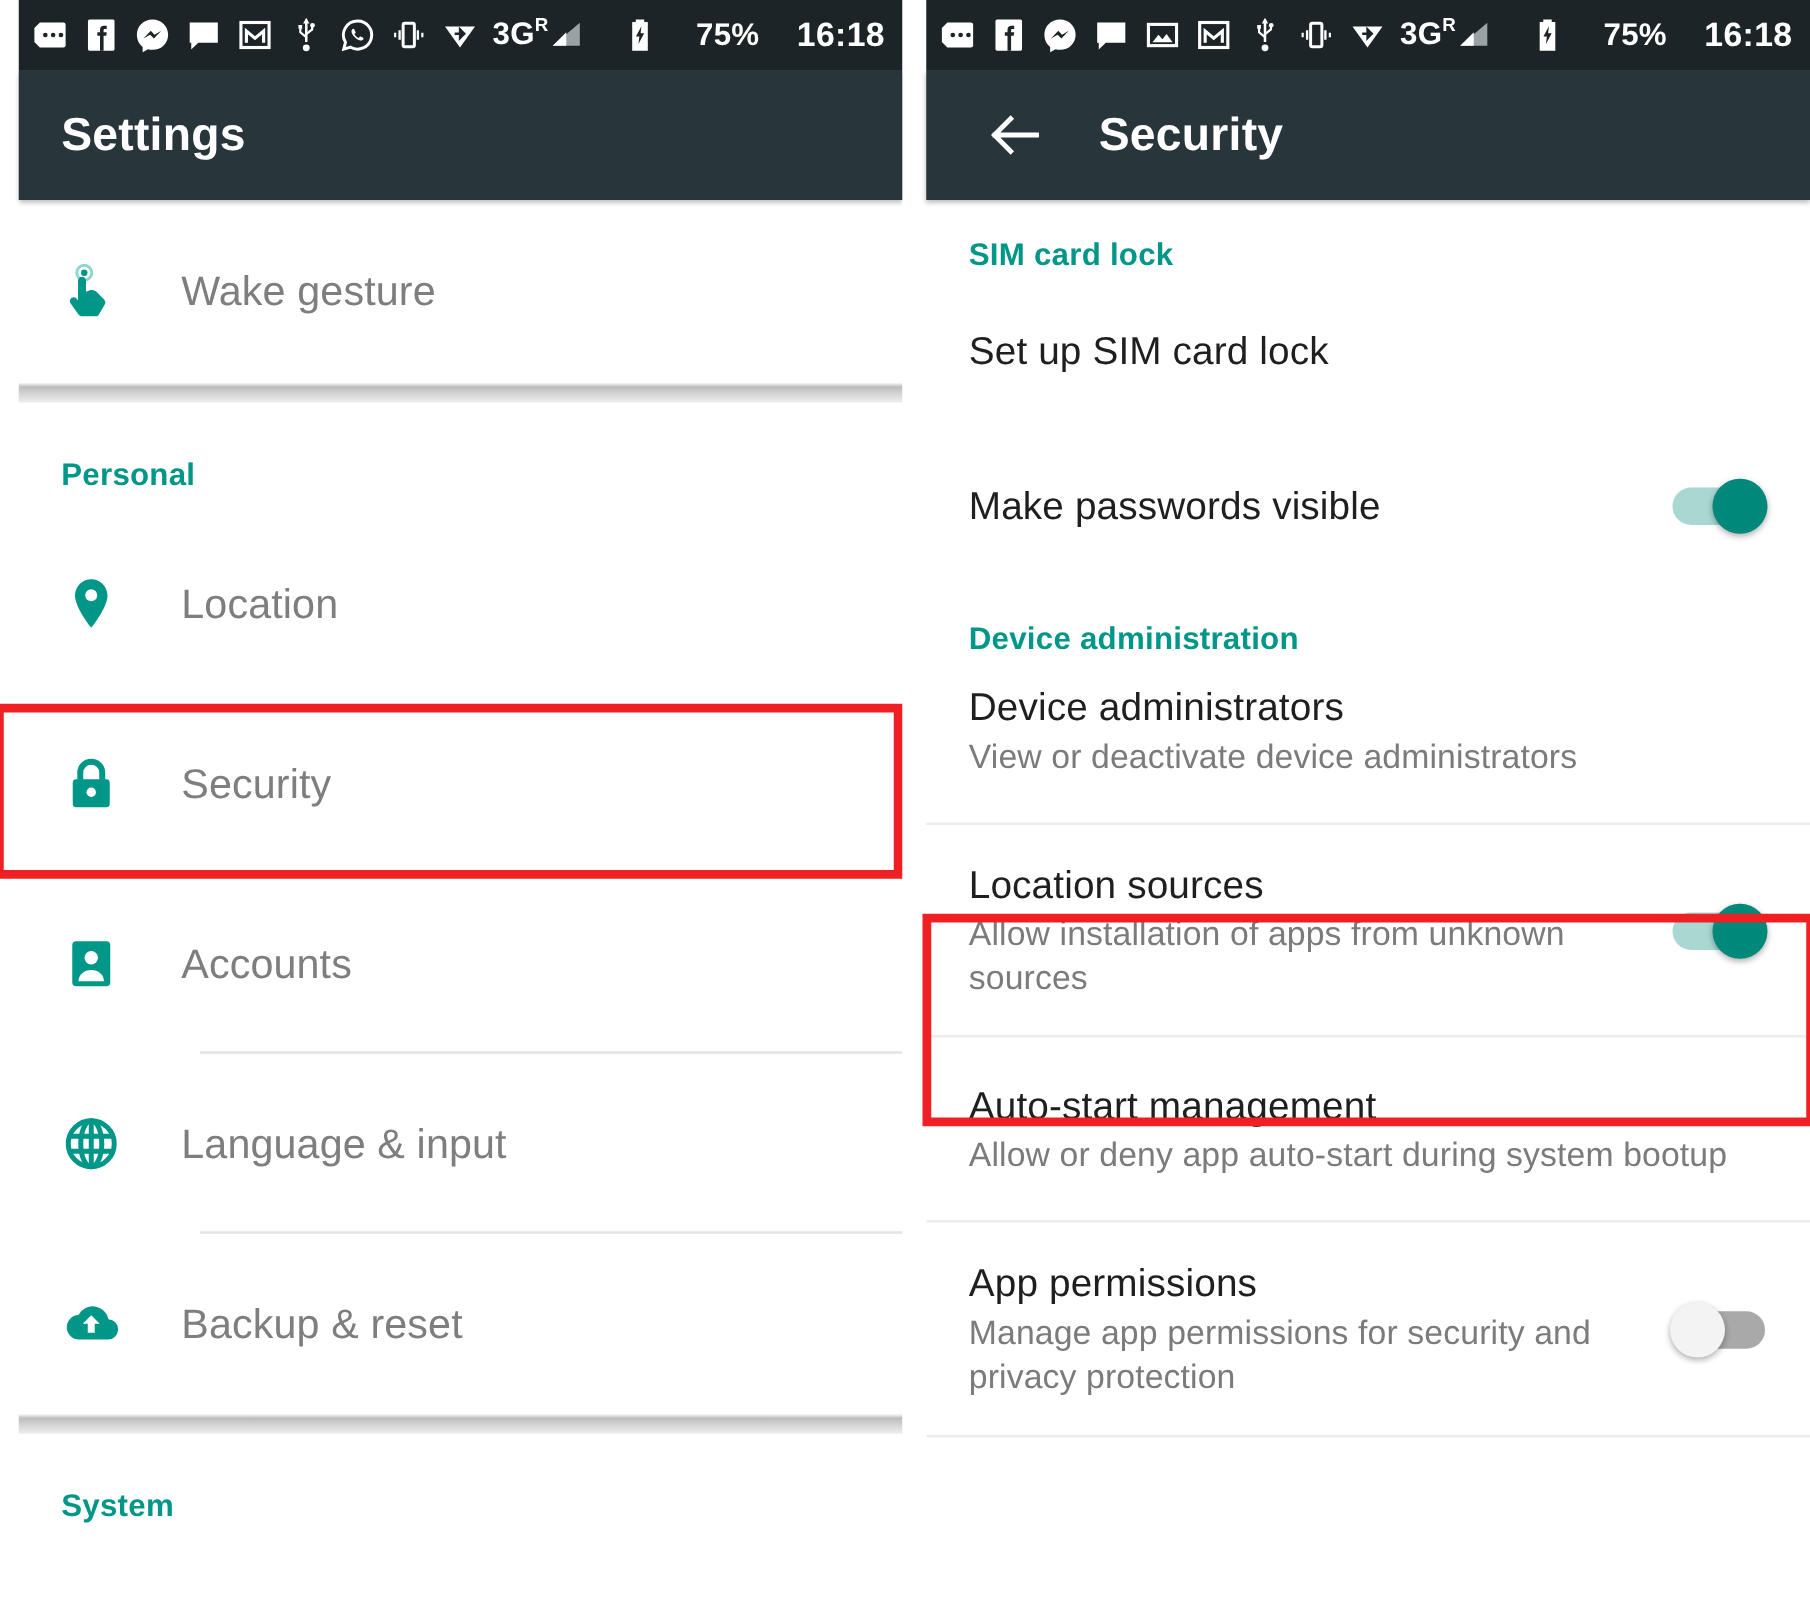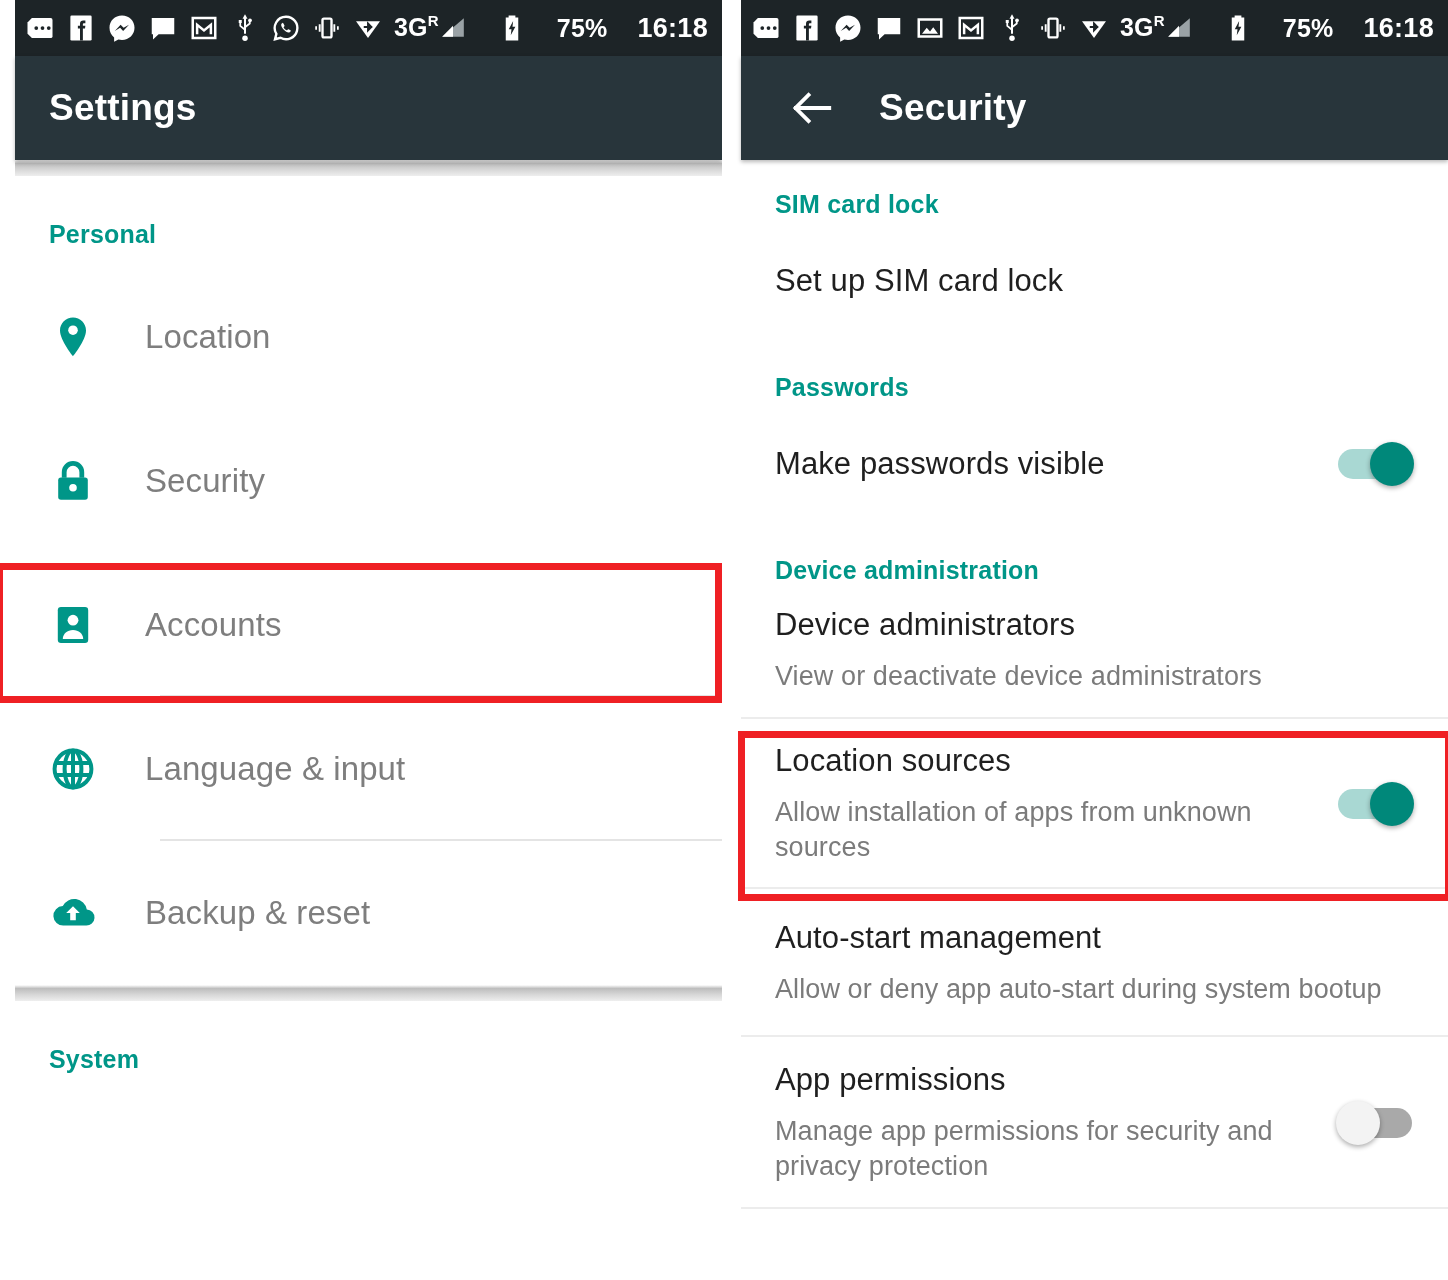--- a/index.html
+++ b/index.html
@@ -46,21 +46,21 @@
   
   .l-row { display:flex; align-items:center; height: 144px; padding-left: 34px; position:relative; }
   .l-icon { width: 48px; height:48px; flex:none; margin-right: 48px; display:block; }
   .l-label { font-size: 33px; color:#7e7e7e; font-weight:400; letter-spacing:.1px; }
   .l-div { position:absolute; left:145px; right:0; bottom:0; height:2px; background:#e4e4e4; }
 
   
   .r-row { position:relative; padding: 0 34px; display:flex; align-items:center; }
   .r-texts { flex:1; min-width:0; }
   .r-title { font-size:31px; color:#1f1f1f; letter-spacing:.1px; }
-  .r-sub { font-size:27px; color:#7b7b7b; line-height:1.28; margin-top:16px; letter-spacing:.1px; }
+  .r-sub { font-size:27px; color:#7b7b7b; line-height:1.28; margin-top:4px; letter-spacing:.1px; }
   .r-div { position:absolute; left:0; right:0; bottom:0; height:2px; background:#ececec; }
 
   
   .toggle { width: 78px; height:48px; position:relative; flex:none; margin-left:22px; }
   .tg-track { position:absolute; top:9px; left:2px; width:64px; height:30px; border-radius:15px; }
   .tg-thumb { position:absolute; top:2px; width:44px; height:44px; border-radius:50%;
               box-shadow: 0 2px 5px rgba(0,0,0,.33); }
   .toggle.on  .tg-track { background:#a9d8d3; }
   .toggle.on  .tg-thumb { right:0; background:#00887a; }
   .toggle.off .tg-track { background:#a9a9a9; right:2px; left:auto; }
@@ -137,20 +137,28 @@
         <span class="sb-clock">16:18</span>
       </div>
     </div>
 
     <div class="app-bar">
       <span class="app-title">Settings</span>
     </div>
 
     <div class="content">
 
+      <div class="l-row" style="height:146px;">
+        <svg class="l-icon" viewBox="0 0 24 24">
+          <circle cx="9.2" cy="4.6" r="3" fill="none" stroke="#8fd6cf" stroke-width="1.2"></circle>
+          <circle cx="9.2" cy="4.6" r="1.3" fill="#009688"></circle>
+          <path fill="#009688" d="M8.3 6.2c.9 0 1.6.7 1.6 1.6v4.4l1.3-.5c1.5-.5 2.6.2 3.4 1l2.6 2.7c.5.6.6 1.2.2 1.9l-2.4 4.1c-.3.5-.8.6-1.3.6H8.3c-.6 0-1-.2-1.4-.7l-3.2-4.5c-.5-.8-.3-1.6.4-2.1.7-.5 1.5-.4 2 .2l.6.8V7.8c0-.9.7-1.6 1.6-1.6z"></path>
+        </svg>
+        <span class="l-label">Wake gesture</span>
+      </div>
 
       <div class="band"></div>
 
       <div style="padding:44px 0 16px 34px;">
         <span class="sec-head">Personal</span>
       </div>
 
       <div class="l-row">
         <svg class="l-icon" viewBox="0 0 24 24">
             <path fill="#009688" d="M12 2.2c-3.6 0-6.5 2.9-6.5 6.5 0 4.9 6.5 12.9 6.5 12.9s6.5-8 6.5-12.9c0-3.6-2.9-6.5-6.5-6.5z"></path>
@@ -282,23 +290,20 @@
       <div style="padding:30px 0 0 34px;">
         <span class="sec-head">SIM card lock</span>
       </div>
 
       <div class="r-row" style="height:124px;">
         <div class="r-texts">
           <div class="r-title">Set up SIM card lock</div>
         </div>
       </div>
 
-      <div style="padding:30px 0 0 34px;">
-        <span class="sec-head">Passwords</span>
-      </div>
 
       <div class="r-row" style="height:124px;">
         <div class="r-texts">
           <div class="r-title">Make passwords visible</div>
         </div>
         <div class="toggle on">
           <div class="tg-track"></div>
           <div class="tg-thumb"></div>
         </div>
       </div>

